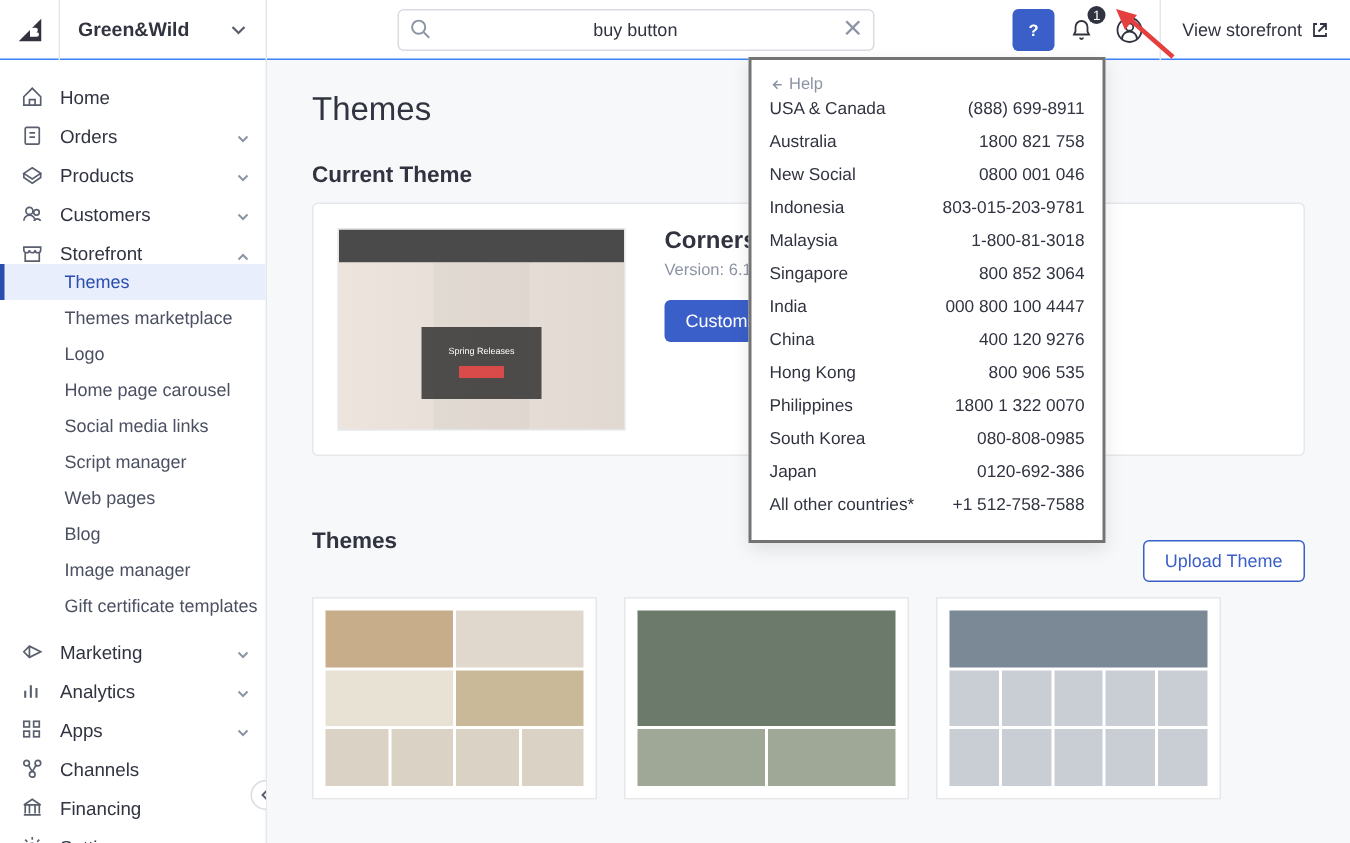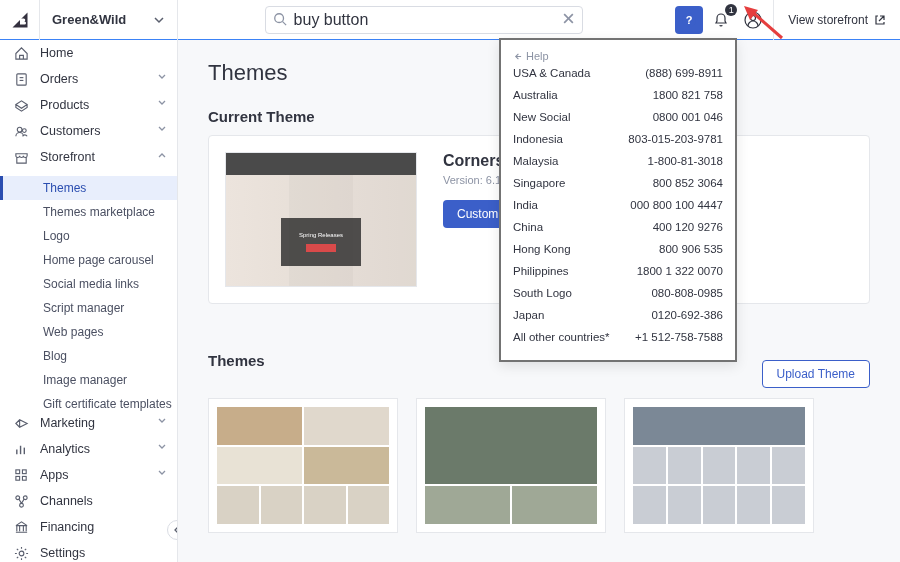--- a/index.html
+++ b/index.html
@@ -4,33 +4,33 @@
 <style>
 * { box-sizing: border-box; margin: 0; padding: 0; }
 body { font-family: -apple-system, BlinkMacSystemFont, "Segoe UI", Arial, sans-serif; font-size: 13px; color: #313440; background: #fff; width: 900px; height: 562px; overflow: hidden; position: relative; }
 
 .topbar { height: 40px; border-bottom: 1px solid #3b82f6; display: flex; align-items: center; }
 .logo-cell { width: 40px; height: 40px; border-right: 1px solid #e5e7eb; display: flex; align-items: center; justify-content: center; }
 .logo-cell svg { width: 18px; height: 18px; }
 .store-select { width: 138px; height: 40px; border-right: 1px solid #e5e7eb; display: flex; align-items: center; justify-content: space-between; padding: 0 12px; font-weight: 600; font-size: 13px; cursor: pointer; }
 .topbar-spacer { flex: 1; display: flex; justify-content: center; }
 .search-wrap { position: relative; width: 318px; }
-.search-input { width: 100%; height: 28px; border: 1px solid #d9dce3; border-radius: 4px; padding: 0 28px 0 28px; font-size: 16px; color: #313440; }
+.search-input { width: 100%; height: 28px; border: 1px solid #d9dce3; border-radius: 4px; padding: 0 28px 0 28px; font-size: 12px; color: #313440; text-align: center; }
 .search-icon-left { position: absolute; left: 8px; top: 6px; color: #8c93a4; }
 .search-clear { position: absolute; right: 8px; top: 6px; color: #8c93a4; cursor: pointer; }
 .topbar-right { display: flex; align-items: center; gap: 4px; padding: 0 6px; }
 .icon-btn { width: 28px; height: 28px; display: flex; align-items: center; justify-content: center; border-radius: 4px; cursor: pointer; position: relative; }
 .help-btn { background: #3b5fc9; color: #fff; }
 .bell-badge { position: absolute; top: -2px; right: -2px; background: #313440; color: #fff; font-size: 9px; width: 12px; height: 12px; border-radius: 50%; display: flex; align-items: center; justify-content: center; }
 .view-store { height: 40px; border-left: 1px solid #e5e7eb; display: flex; align-items: center; padding: 12px 14px; font-size: 12px; font-weight: 500; cursor: pointer; gap: 6px; }
 
 .main { display: flex; height: 522px; }
 
 .sidebar { width: 178px; border-right: 1px solid #e5e7eb; overflow-y: auto; padding-top: 6px; position: relative; }
-.nav-item { display: flex; align-items: flex-start; height: 26px; padding: 0 10px 0 14px; font-size: 12.5px; cursor: pointer; color: #313440; }
+.nav-item { display: flex; align-items: flex-end; height: 26px; padding: 0 10px 0 14px; font-size: 12.5px; cursor: pointer; color: #313440; }
 .nav-item .nav-icon { width: 16px; margin-right: 10px; color: #5a5f6e; display: flex; align-items: center; }
 .nav-item .nav-chevron { margin-left: auto; color: #8c93a4; }
 .nav-group-open .nav-chevron { transform: rotate(180deg); }
 .sub-item { display: flex; align-items: center; height: 24px; padding-left: 40px; font-size: 12px; cursor: pointer; color: #4b5062; border-left: 3px solid transparent; }
 .sub-item.active { background: #e8eefc; color: #2a4db0; font-weight: 500; border-left: 3px solid #2a4db0; }
 .sidebar-collapse { position: absolute; right: -10px; bottom: 22px; width: 20px; height: 20px; border: 1px solid #d9dce3; border-radius: 50%; background: #fff; display: flex; align-items: center; justify-content: center; cursor: pointer; font-size: 11px; color: #5a5f6e; }
 
 .content { flex: 1; background: #f7f8fa; overflow-y: auto; padding: 20px 30px; position: relative; }
 .page-title { font-size: 22px; font-weight: 400; color: #313440; margin-bottom: 22px; }
 .section-title { font-size: 15px; font-weight: 600; margin-bottom: 10px; }
@@ -438,21 +438,21 @@
       </div>
       <div class="phone-row">
         <span class="phone-country">Hong Kong</span>
         <span class="phone-number">800 906 535</span>
       </div>
       <div class="phone-row">
         <span class="phone-country">Philippines</span>
         <span class="phone-number">1800 1 322 0070</span>
       </div>
       <div class="phone-row">
-        <span class="phone-country">South Logo</span>
+        <span class="phone-country">South Korea</span>
         <span class="phone-number">080-808-0985</span>
       </div>
       <div class="phone-row">
         <span class="phone-country">Japan</span>
         <span class="phone-number">0120-692-386</span>
       </div>
       <div class="phone-row">
         <span class="phone-country">All other countries*</span>
         <span class="phone-number">+1 512-758-7588</span>
       </div>

